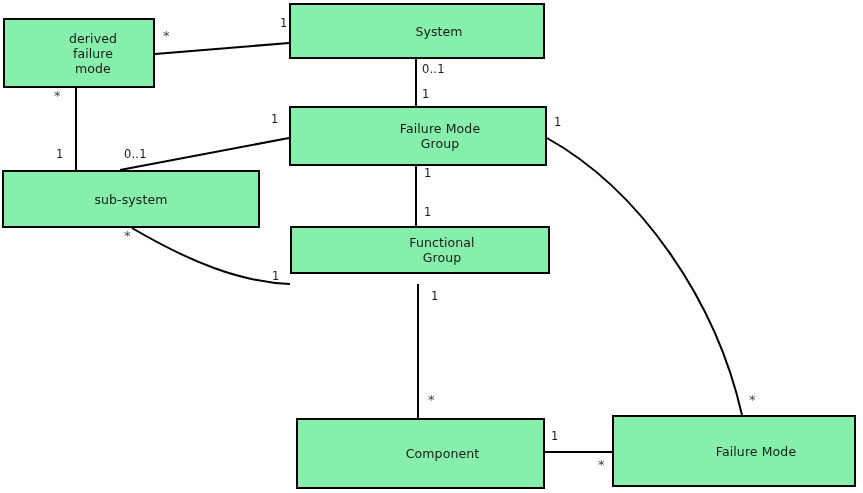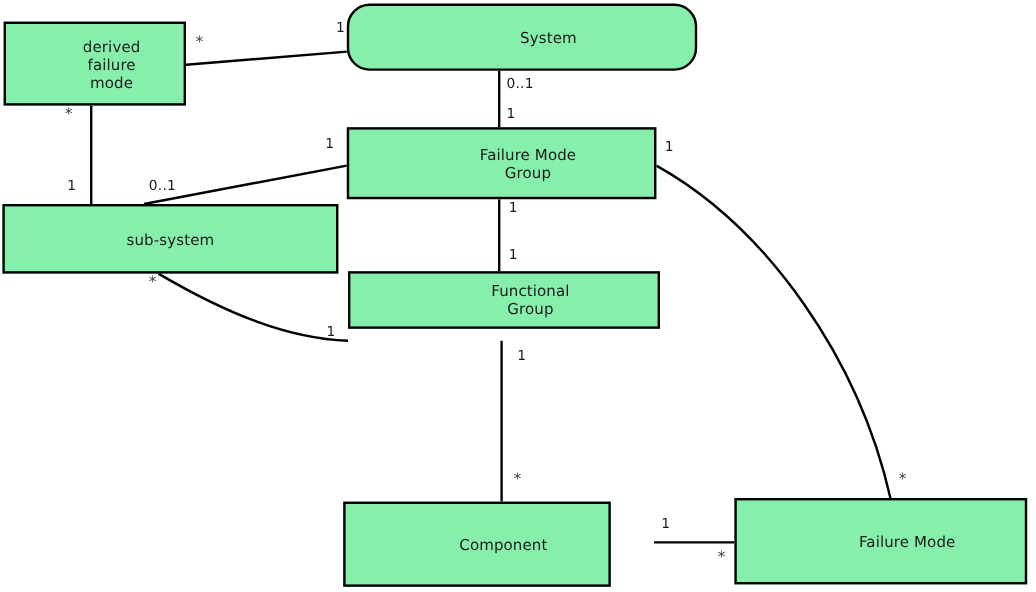--- a/index.html
+++ b/index.html
@@ -79,35 +79,35 @@
       <path d="M 547 138 C 640 190 716 300 742 415" fill="none" stroke="#000000" stroke-width="2" stroke-linecap="butt"></path>
       <path d="M 545 452 L 612 452" fill="none" stroke="#000000" stroke-width="2" stroke-linecap="butt"></path>
     </svg>
 
   <div id="node-layer">
       <div class="uml-box shift-right-small" style="left: 3px; top: 18px; width: 152px; height: 70px;">
         <div class="uml-box-label">derived
 failure
 mode</div>
       </div>
-      <div class="uml-box shift-right" style="left: 289px; top: 3px; width: 292px; height: 56px; border-radius: 19px;">
+      <div class="uml-box shift-right" style="left: 289px; top: 3px; width: 256px; height: 56px;">
         <div class="uml-box-label">System</div>
       </div>
       <div class="uml-box shift-right" style="left: 289px; top: 106px; width: 258px; height: 60px;">
         <div class="uml-box-label">Failure Mode
 Group</div>
       </div>
-      <div class="uml-box" style="left: 2px; top: 170px; width: 280px; height: 58px;">
+      <div class="uml-box" style="left: 2px; top: 170px; width: 258px; height: 58px;">
         <div class="uml-box-label">sub-system</div>
       </div>
       <div class="uml-box shift-right" style="left: 290px; top: 226px; width: 260px; height: 48px;">
         <div class="uml-box-label">Functional
 Group</div>
       </div>
-      <div class="uml-box shift-right" style="left: 286px; top: 418px; width: 223px; height: 71px;">
+      <div class="uml-box shift-right" style="left: 296px; top: 418px; width: 249px; height: 71px;">
         <div class="uml-box-label">Component</div>
       </div>
       <div class="uml-box shift-right" style="left: 612px; top: 415px; width: 244px; height: 72px;">
         <div class="uml-box-label">Failure Mode</div>
       </div>
     </div>
 
   <div id="mult-layer">
       <span class="mult star" style="left: 163px; top: 30px;">*</span>
       <span class="mult" style="left: 280px; top: 17px;">1</span>

